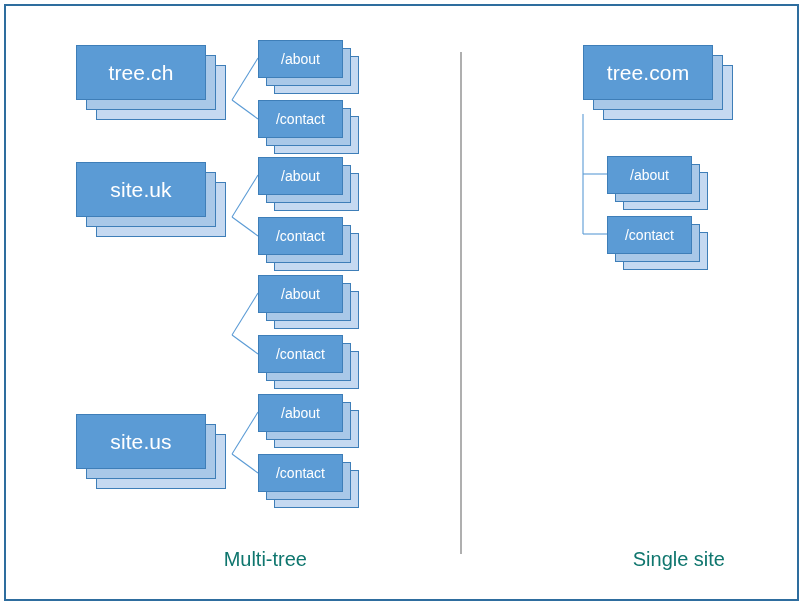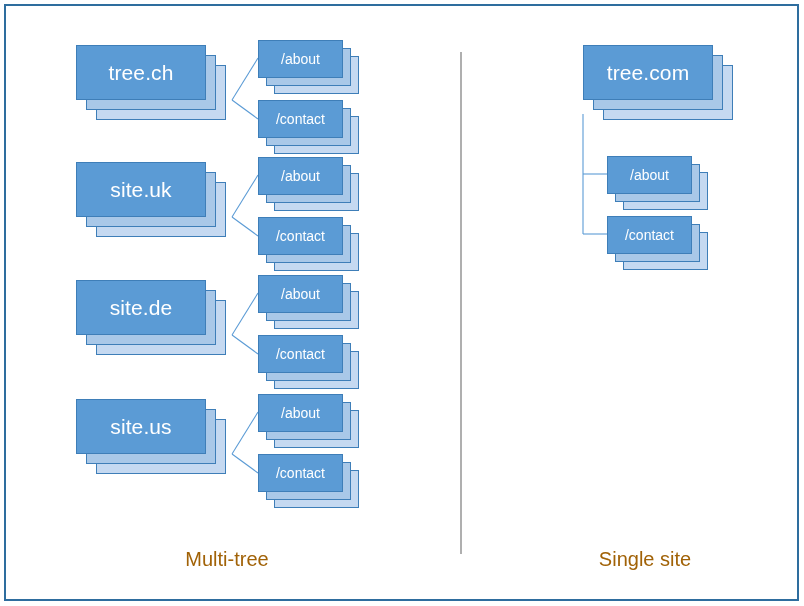--- a/index.html
+++ b/index.html
@@ -80,22 +80,22 @@
   .stack.child .layer.front {
     font-size: 14px;
     font-weight: normal;
   }
 
   
   .caption {
     position: absolute;
     z-index: 4;
     font-size: 20px;
-    color: #a16207;
-    text-align: center;
+    color: #0f766e;
+    text-align: right;
     white-space: nowrap;
   }
 </style>
 </head>
 <body>
 
 <div id="slide">
 
   <div class="slide-border"></div>
 
@@ -145,37 +145,32 @@
     <div class="layer back" style="left:16px; top:16px; width:85px; height:38px;"></div>
     <div class="layer mid" style="left:8px; top:8px; width:85px; height:38px;"></div>
     <div class="layer front" style="left:0px; top:0px; width:85px; height:38px;">/about</div>
   </div>
   <div class="stack child" style="left:258px; top:217px; width:101px; height:54px;">
     <div class="layer back" style="left:16px; top:16px; width:85px; height:38px;"></div>
     <div class="layer mid" style="left:8px; top:8px; width:85px; height:38px;"></div>
     <div class="layer front" style="left:0px; top:0px; width:85px; height:38px;">/contact</div>
   </div>
 
-  <div class="stack parent" style="left:76px; top:280px; width:150px; height:75px;">
-    <div class="layer back" style="left:20px; top:20px; width:130px; height:55px;"></div>
-    <div class="layer mid" style="left:10px; top:10px; width:130px; height:55px;"></div>
-    <div class="layer front" style="left:0px; top:0px; width:130px; height:55px;">site.de</div>
-  </div>
   <div class="stack child" style="left:258px; top:275px; width:101px; height:54px;">
     <div class="layer back" style="left:16px; top:16px; width:85px; height:38px;"></div>
     <div class="layer mid" style="left:8px; top:8px; width:85px; height:38px;"></div>
     <div class="layer front" style="left:0px; top:0px; width:85px; height:38px;">/about</div>
   </div>
   <div class="stack child" style="left:258px; top:335px; width:101px; height:54px;">
     <div class="layer back" style="left:16px; top:16px; width:85px; height:38px;"></div>
     <div class="layer mid" style="left:8px; top:8px; width:85px; height:38px;"></div>
     <div class="layer front" style="left:0px; top:0px; width:85px; height:38px;">/contact</div>
   </div>
 
-  <div class="stack parent" style="left:76px; top:399px; width:150px; height:75px;padding-left:41px;">
+  <div class="stack parent" style="left:76px; top:414px; width:150px; height:75px;padding-left:41px;">
     <div class="layer back" style="left:20px; top:20px; width:130px; height:55px;"></div>
     <div class="layer mid" style="left:10px; top:10px; width:130px; height:55px;"></div>
     <div class="layer front" style="left:0px; top:0px; width:130px; height:55px;">site.us</div>
   </div>
   <div class="stack child" style="left:258px; top:394px; width:101px; height:54px;">
     <div class="layer back" style="left:16px; top:16px; width:85px; height:38px;"></div>
     <div class="layer mid" style="left:8px; top:8px; width:85px; height:38px;"></div>
     <div class="layer front" style="left:0px; top:0px; width:85px; height:38px;">/about</div>
   </div>
   <div class="stack child" style="left:258px; top:454px; width:101px; height:54px;">

